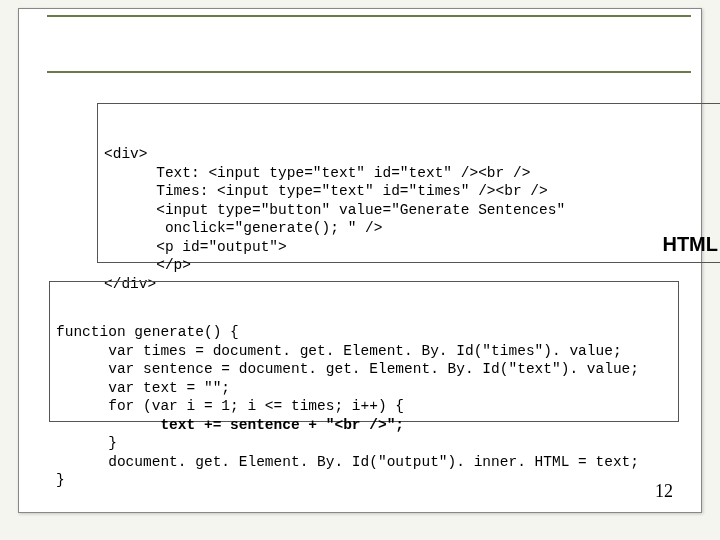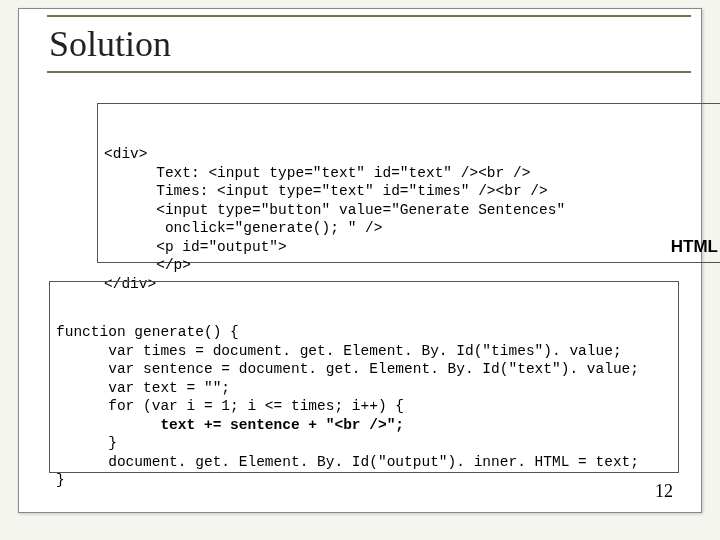--- a/index.html
+++ b/index.html
@@ -61,49 +61,48 @@
     left: 30px;
     top: 94px;
     width: 630px;
     height: 160px;
     margin-left: 48px;
   }
   .box2 {
     left: 30px;
     top: 272px;
     width: 630px;
-    height: 192px;
+    height: 141px;
   }
   .lang-label {
     position: absolute;
     right: 8px;
     bottom: 4px;
     font-family: Arial, sans-serif;
     font-weight: bold;
-    font-size: 17px;
+    font-size: 20px;
     color: #000;
     white-space: nowrap;
   }
   .pagenum {
     position: absolute;
     right: 28px;
     bottom: 10px;
     font-family: "Times New Roman", serif;
     font-size: 18px;
     color: #000;
     text-align: right;
   }
   .bold { font-weight: bold; }
 </style>
 </head>
 <body>
 
 <div class="slide">
   <div class="rule-top"></div>
-  <div class="title">Solution</div>
   <div class="rule-under"></div>
 
   <div class="codebox box1">
     <div id="code1">&lt;div&gt;
       Text: &lt;input type="text" id="text" /&gt;&lt;br /&gt;
       Times: &lt;input type="text" id="times" /&gt;&lt;br /&gt;
       &lt;input type="button" value="Generate Sentences"
        onclick="generate(); " /&gt;
       &lt;p id="output"&gt;
       &lt;/p&gt;

